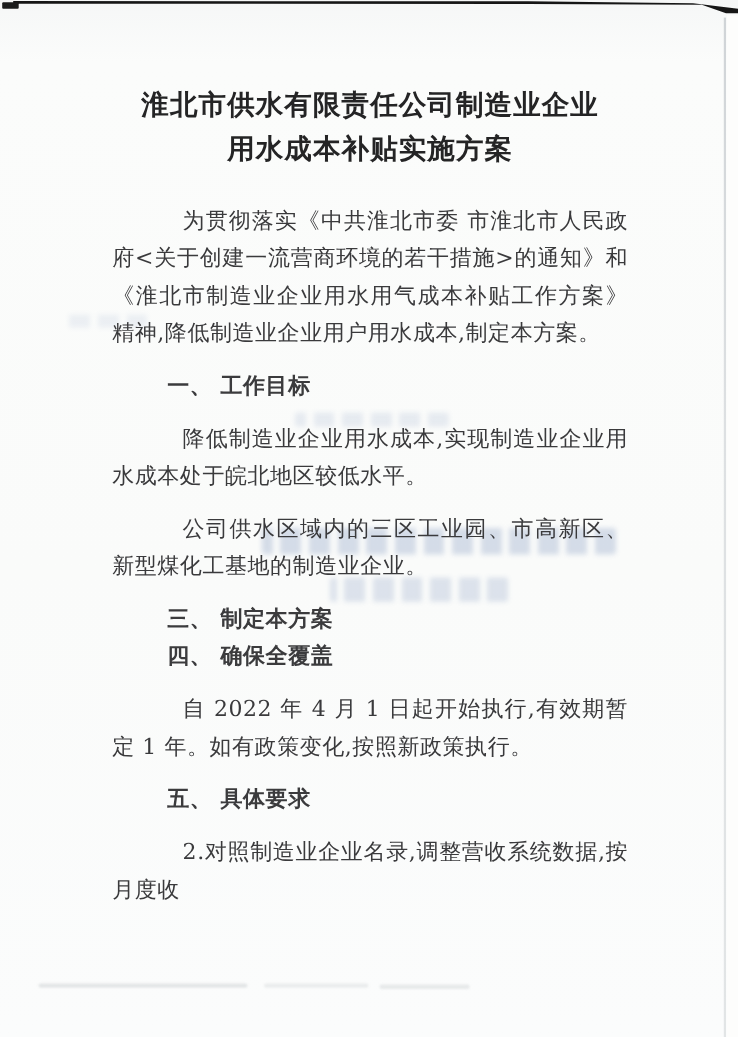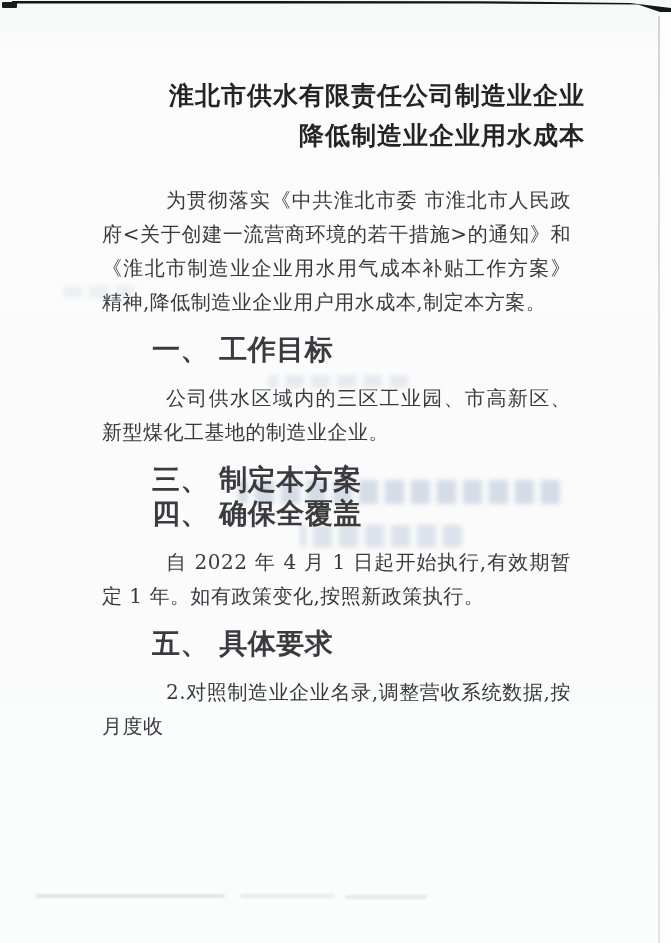--- a/index.html
+++ b/index.html
@@ -48,34 +48,34 @@
   .smudge-1{left:35px;top:894px;width:190px;opacity:.85;}
   .smudge-2{left:240px;top:894px;width:95px;opacity:.6;}
   .smudge-3{left:345px;top:895px;width:82px;opacity:.7;}
   
   .content{
     position:absolute;left:88px;top:0;width:497px;
   }
   .doc-title{
     margin:76px 0 0 0;
     font-size:25px;line-height:40px;font-weight:700;
-    text-align:right;color:#242425;letter-spacing:1px;
+    text-align:center;color:#242425;letter-spacing:1px;
     font-family:"DejaVu Serif","Liberation Serif",serif;
   }
   .doc-title .tline{display:block;}
   .doc-body{
     margin-top:27px;
     font-size:20px;line-height:34px;
     color:#3a3a3c;letter-spacing:0.5px;
     text-align:justify;
   }
   .para{margin:14px;text-indent:64px;}
   .heading{
     margin:0;padding-left:64px;
-    font-size:28px;line-height:34px;font-weight:700;
+    font-size:20px;line-height:34px;font-weight:700;
     color:#3b3b3d;letter-spacing:0.5px;
     font-family:"DejaVu Sans","Liberation Sans",sans-serif;
   }
 </style>
 </head>
 <body>
 
 <div class="page">
 
   <svg class="top-edge" width="671" height="20" viewBox="0 0 671 20" aria-hidden="true">
@@ -91,28 +91,29 @@
   <div class="ghost ghost-d"></div>
 
   <div class="smudge smudge-1"></div>
   <div class="smudge smudge-2"></div>
   <div class="smudge smudge-3"></div>
 
   <div class="content">
 
     <h1 class="doc-title">
       <span class="tline">淮北市供水有限责任公司制造业企业</span>
-      <span class="tline">降低制造业企业用水成本</span>
+      <span class="tline">用水成本补贴实施方案</span>
     </h1>
 
     <div class="doc-body">
 
       <p class="para">为贯彻落实《中共淮北市委 市淮北市人民政府&lt;关于创建一流营商环境的若干措施&gt;的通知》和《淮北市制造业企业用水用气成本补贴工作方案》精神,降低制造业企业用户用水成本,制定本方案。</p>
 
       <h2 class="heading">一、 工作目标</h2>
+      <p class="para">降低制造业企业用水成本,实现制造业企业用水成本处于皖北地区较低水平。</p>
 
       <p class="para">公司供水区域内的三区工业园、市高新区、新型煤化工基地的制造业企业。</p>
 
       <h2 class="heading">三、 制定本方案</h2>
 
       <h2 class="heading">四、 确保全覆盖</h2>
       <p class="para">自 2022 年 4 月 1 日起开始执行,有效期暂定 1 年。如有政策变化,按照新政策执行。</p>
 
       <h2 class="heading">五、 具体要求</h2>
       <p class="para">2.对照制造业企业名录,调整营收系统数据,按月度收</p>

